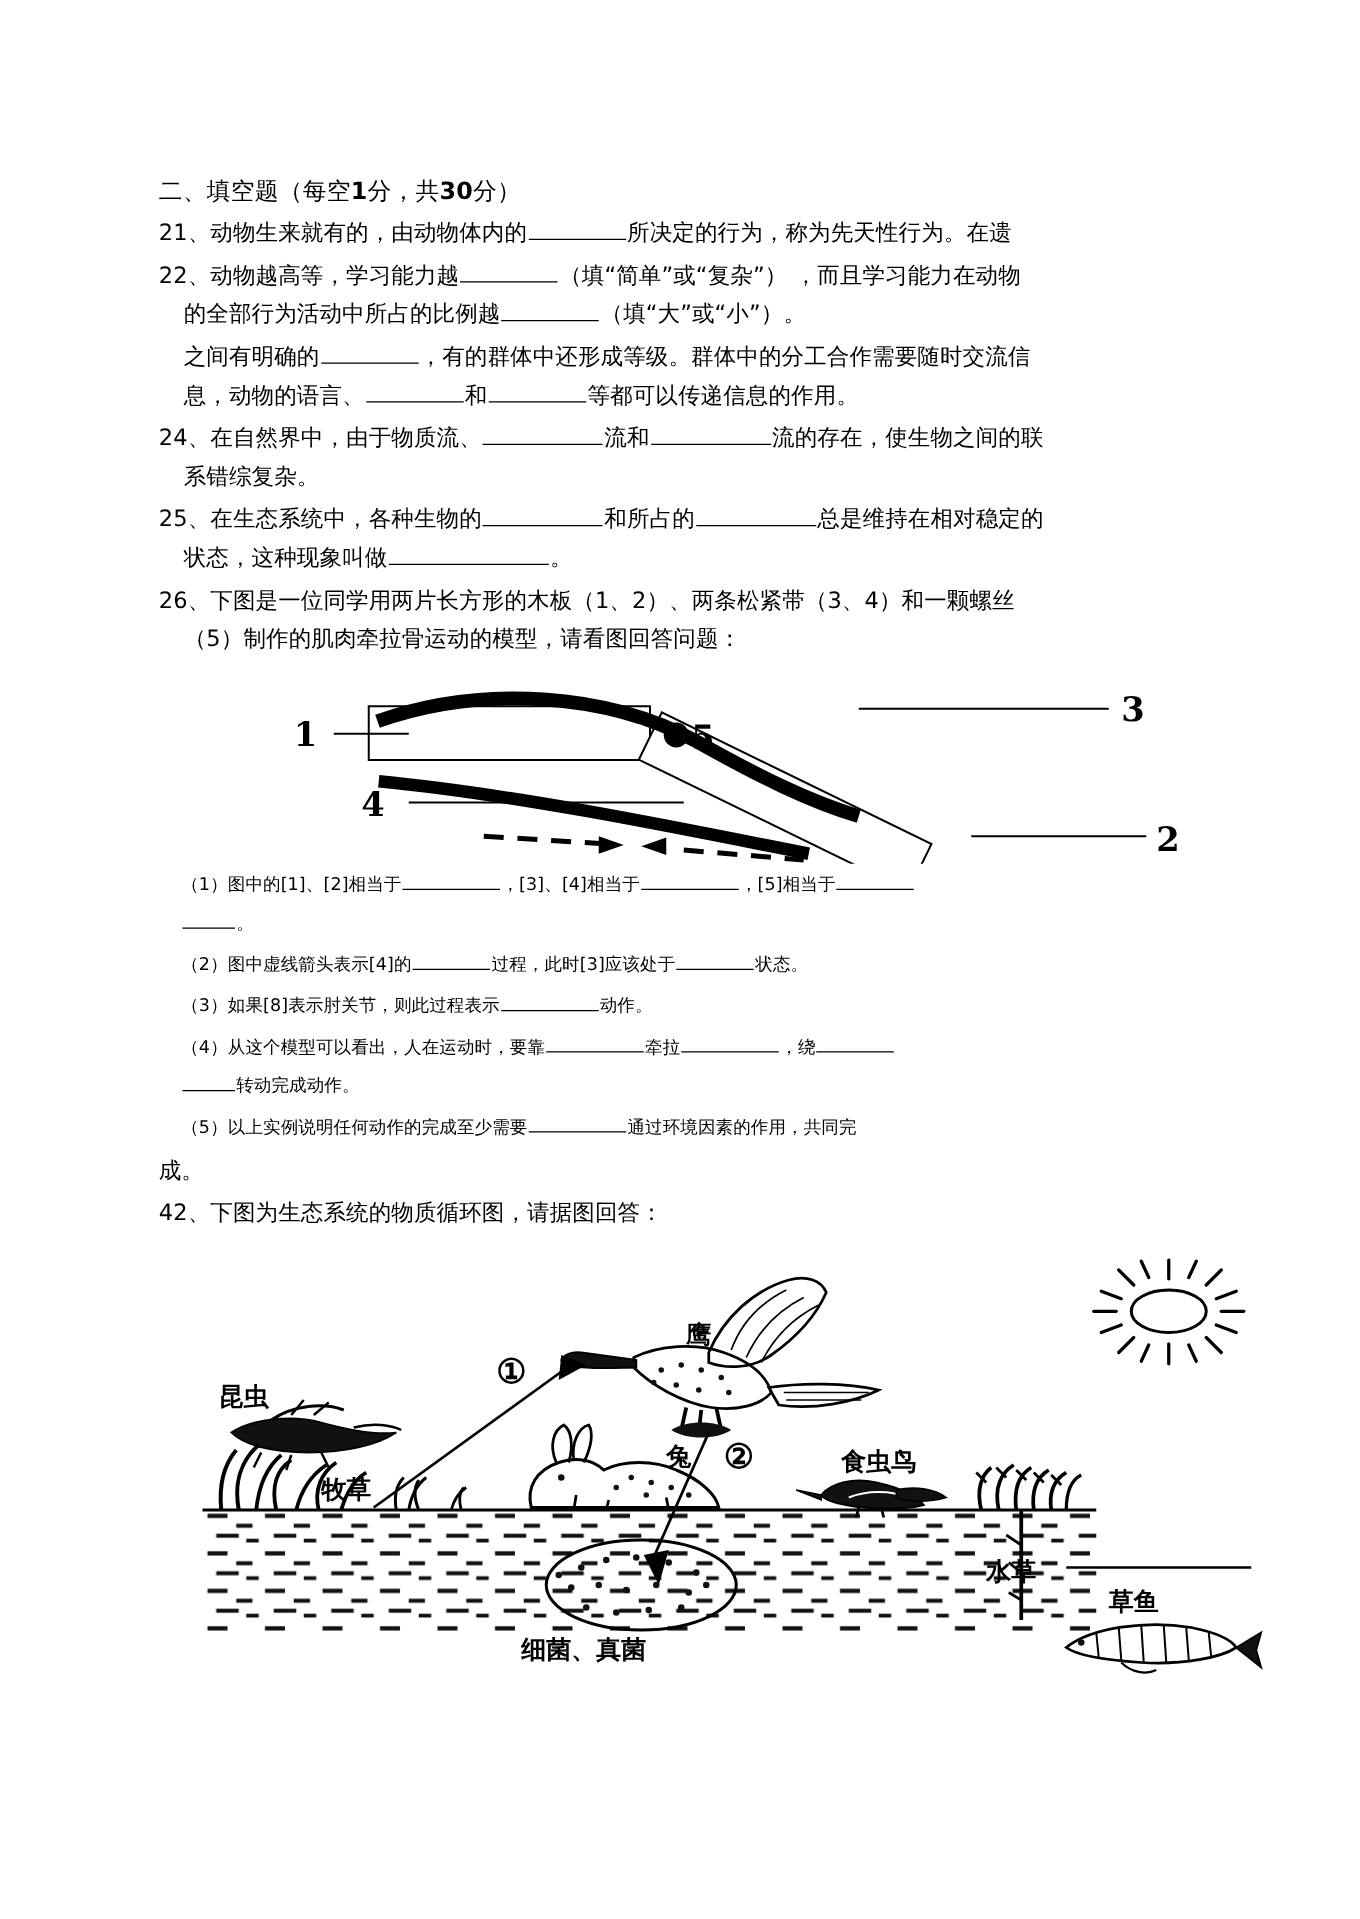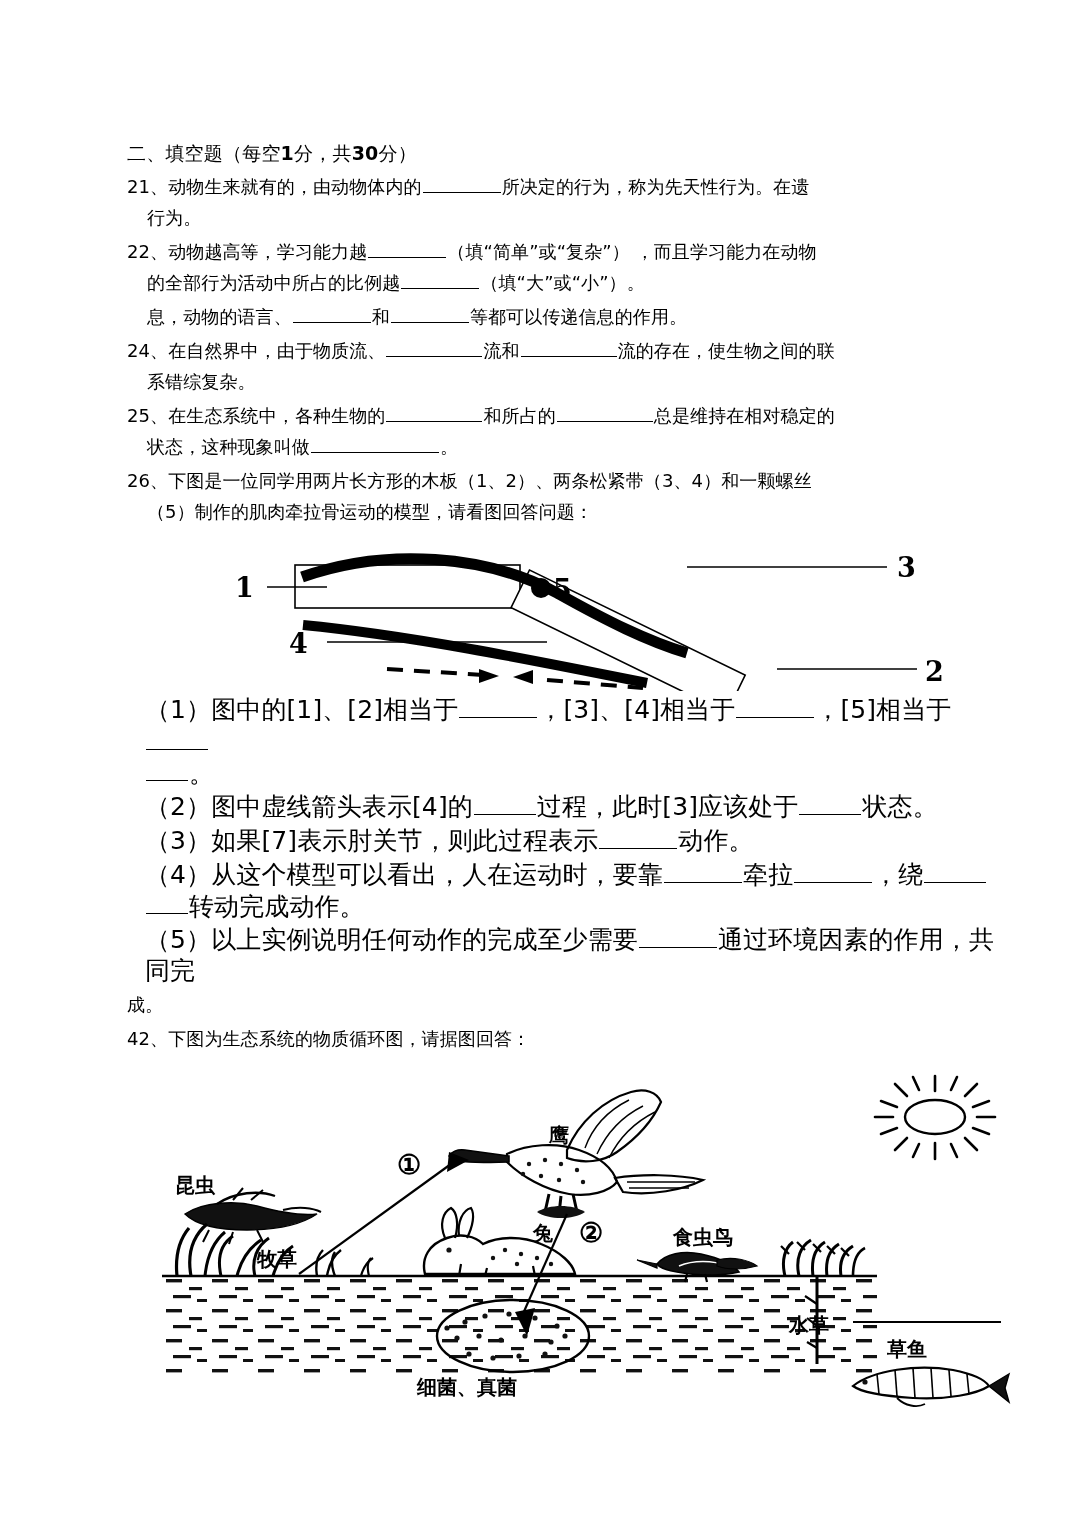--- a/index.html
+++ b/index.html
@@ -42,21 +42,21 @@
     line-height: 31px;
     margin-top: 3px;
     text-align: justify;
     letter-spacing: 0.1px;
   }
   .q .ln2, .q .ln3 { display: block; padding-left: 20px; }
   .q .ln0 { display: block; }
   .q .nohang { display: block; padding-left: 0; }
 
   .sub {
-    font-size: 25px;
+    font-size: 14px;
     line-height: 31px;
     padding-left: 18px;
     margin-top: 2px;
     letter-spacing: 0.1px;
   }
   .sub .cont { display: block; padding-left: 0; }
 
   
   .blank {
     display: inline-block;
@@ -108,29 +108,29 @@
 
 <div class="page">
   <div class="content">
 
     <div class="section-head">
       <span>二、填空题（每空</span><span class="bold">1</span><span>分，共</span><span class="bold">30</span><span>分）</span>
     </div>
 
     <div class="q">
       <span class="ln0"><span>21、</span><span>动物生来就有的，由动物体内的</span><span class="blank b-md"></span><span>所决定的行为，称为先天性行为。在遗</span></span>
-      <span class="ln2"><span>行为。</span></span>
     </div>
 
     <div class="q">
       <span class="ln0"><span>22、</span><span>动物越高等，学习能力越</span><span class="blank b-md"></span><span>（填“简单”或“复杂”）  ，而且学习能力在动物</span></span>
       <span class="ln2"><span>的全部行为活动中所占的比例越</span><span class="blank b-md"></span><span>（填“大”或“小”）。</span></span>
     </div>
 
     <div class="q">
+      <span class="ln2"><span>之间有明确的</span><span class="blank b-md"></span><span>，有的群体中还形成等级。群体中的分工合作需要随时交流信</span></span>
       <span class="ln2"><span>息，动物的语言、</span><span class="blank b-md"></span><span>和</span><span class="blank b-md"></span><span>等都可以传递信息的作用。</span></span>
     </div>
 
     <div class="q">
       <span class="ln0"><span>24、</span><span>在自然界中，由于物质流、</span><span class="blank b-lg"></span><span>流和</span><span class="blank b-lg"></span><span>流的存在，使生物之间的联</span></span>
       <span class="ln2"><span>系错综复杂。</span></span>
     </div>
 
     <div class="q">
       <span class="ln0"><span>25、</span><span>在生态系统中，各种生物的</span><span class="blank b-lg"></span><span>和所占的</span><span class="blank b-lg"></span><span>总是维持在相对稳定的</span></span>
@@ -180,21 +180,21 @@
     <div class="sub">
       <span>（1）</span><span>图中的[1]、[2]相当于</span><span class="blank b-md"></span><span>，[3]、[4]相当于</span><span class="blank b-md"></span><span>，[5]相当于</span><span class="blank b-sm"></span>
       <span class="cont"><span class="blank b-xs"></span><span>。</span></span>
     </div>
 
     <div class="sub">
       <span>（2）</span><span>图中虚线箭头表示[4]的</span><span class="blank b-sm"></span><span>过程，此时[3]应该处于</span><span class="blank b-sm"></span><span>状态。</span>
     </div>
 
     <div class="sub">
-      <span>（3）</span><span>如果[7]表示肘关节，则此过程表示</span><span class="blank b-md"></span><span>动作。</span>
+      <span>（3）</span><span>如果[8]表示肘关节，则此过程表示</span><span class="blank b-md"></span><span>动作。</span>
     </div>
 
     <div class="sub">
       <span>（4）</span><span>从这个模型可以看出，人在运动时，要靠</span><span class="blank b-md"></span><span>牵拉</span><span class="blank b-md"></span><span>，绕</span><span class="blank b-sm"></span>
       <span class="cont"><span class="blank b-xs"></span><span>转动完成动作。</span></span>
     </div>
 
     <div class="sub">
       <span>（5）</span><span>以上实例说明任何动作的完成至少需要</span><span class="blank b-md"></span><span>通过环境因素的作用，共同完</span>
     </div>

